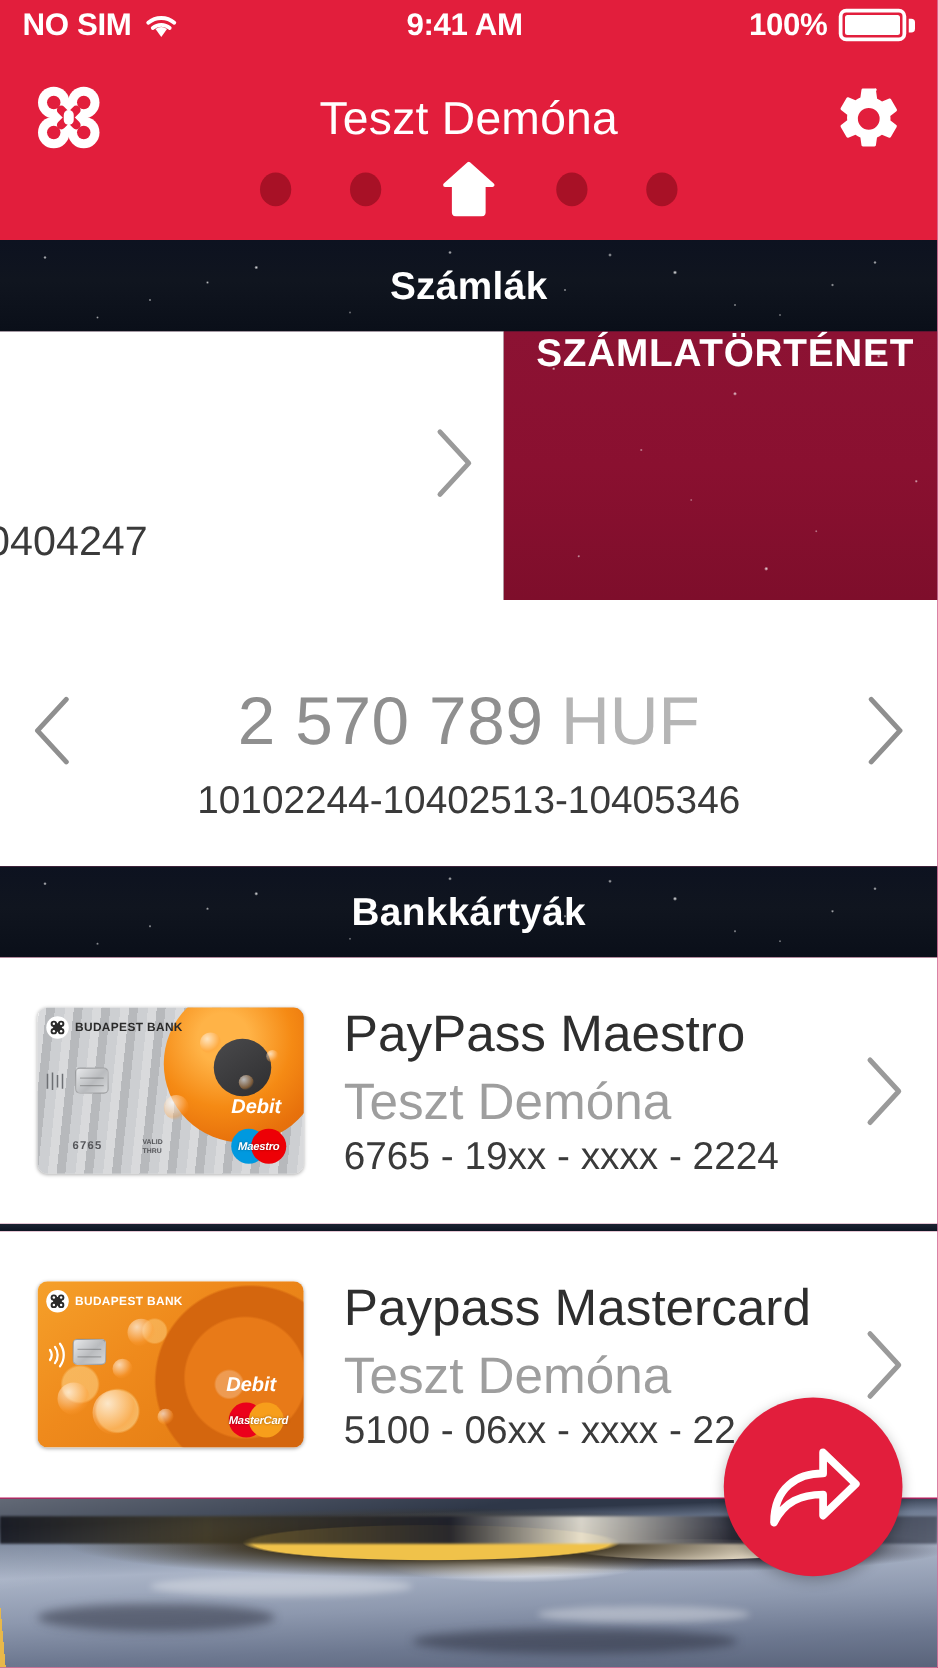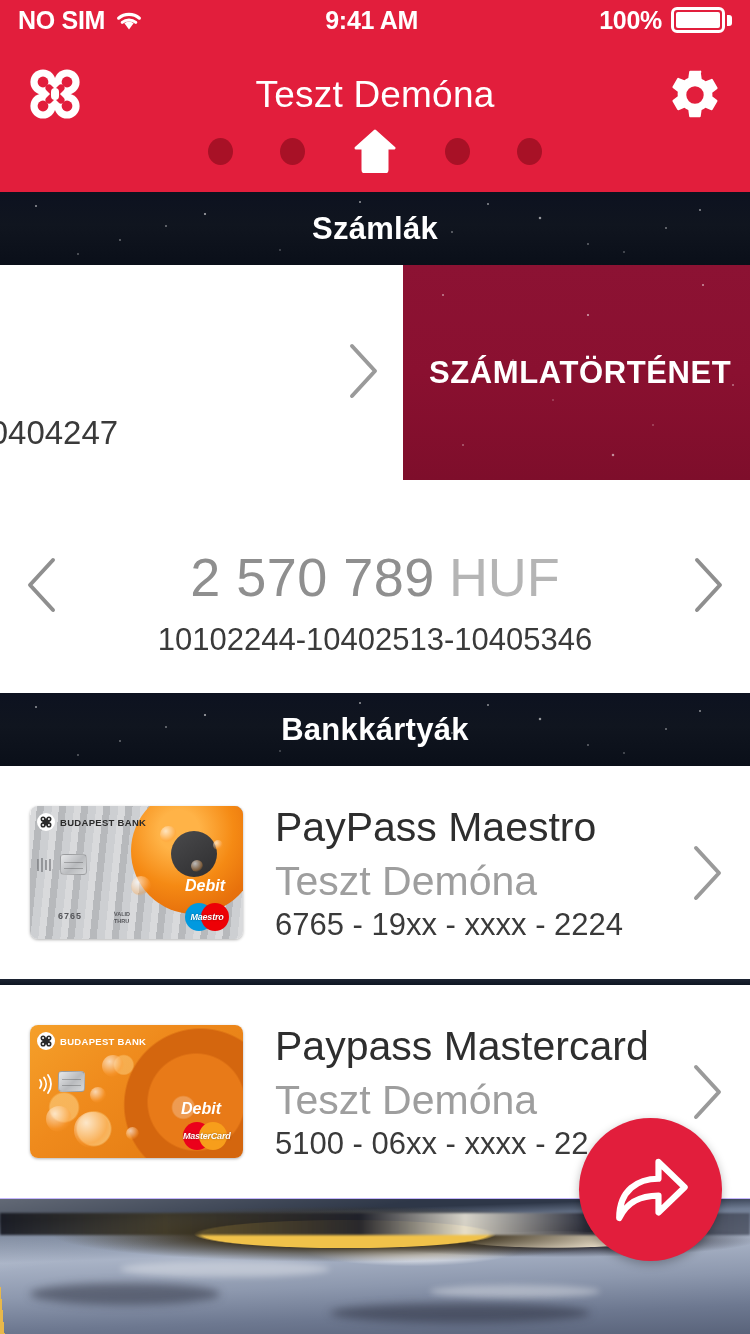--- a/index.html
+++ b/index.html
@@ -2,21 +2,21 @@
 <html><head>
 <meta charset="utf-8">
 <style>
   * { margin:0; padding:0; box-sizing:border-box; }
   html,body { width:750px; height:1334px; overflow:hidden; }
   body {
     font-family:"Liberation Sans", sans-serif;
     background:#ffffff;
     -webkit-font-smoothing:antialiased;
   }
-  .phone { position:relative; width:750px; height:1334px; overflow:hidden; background:#c4b5fd; }
+  .phone { position:relative; width:750px; height:1334px; overflow:hidden; background:#be185d; }
 
   
   .statusbar {
     height:40px; background:#E21E3C; color:#fff;
     display:flex; align-items:center; justify-content:space-between;
     padding:0 18px; font-size:25px; font-weight:bold; letter-spacing:-0.3px;
   }
   .sb-left { display:flex; align-items:center; gap:9px; }
   .sb-center { font-weight:bold; font-size:25px; }
   .sb-right { display:flex; align-items:center; gap:9px; }
@@ -95,21 +95,21 @@
       radial-gradient(1.4px 1.4px at 40px 30px, rgba(255,255,255,.75), transparent),
       radial-gradient(1.2px 1.2px at 110px 95px, rgba(255,255,255,.6), transparent),
       radial-gradient(1.6px 1.6px at 185px 50px, rgba(255,255,255,.85), transparent),
       radial-gradient(1.1px 1.1px at 250px 160px, rgba(255,255,255,.55), transparent),
       radial-gradient(1.5px 1.5px at 300px 20px, rgba(255,255,255,.8), transparent),
       radial-gradient(1.2px 1.2px at 60px 180px, rgba(255,255,255,.65), transparent),
       radial-gradient(1.7px 1.7px at 210px 190px, rgba(255,255,255,.9), transparent),
       radial-gradient(1.3px 1.3px at 330px 120px, rgba(255,255,255,.7), transparent),
       radial-gradient(1.1px 1.1px at 150px 135px, rgba(255,255,255,.5), transparent),
       linear-gradient(180deg,#8C1233 0%, #8A1030 50%, #7E0E2B 100%);
-    display:flex; align-items:center; padding-left:26px;
+    display:flex; padding-left:26px;
   }
   .acct-swiped .action .txt {
     color:#fff; font-size:31px; font-weight:bold; letter-spacing:0.6px;
   }
 
   
   .acct-card {
     height:213px; background:#fff; position:relative;
     display:flex; flex-direction:column; align-items:center; justify-content:center;
   }

